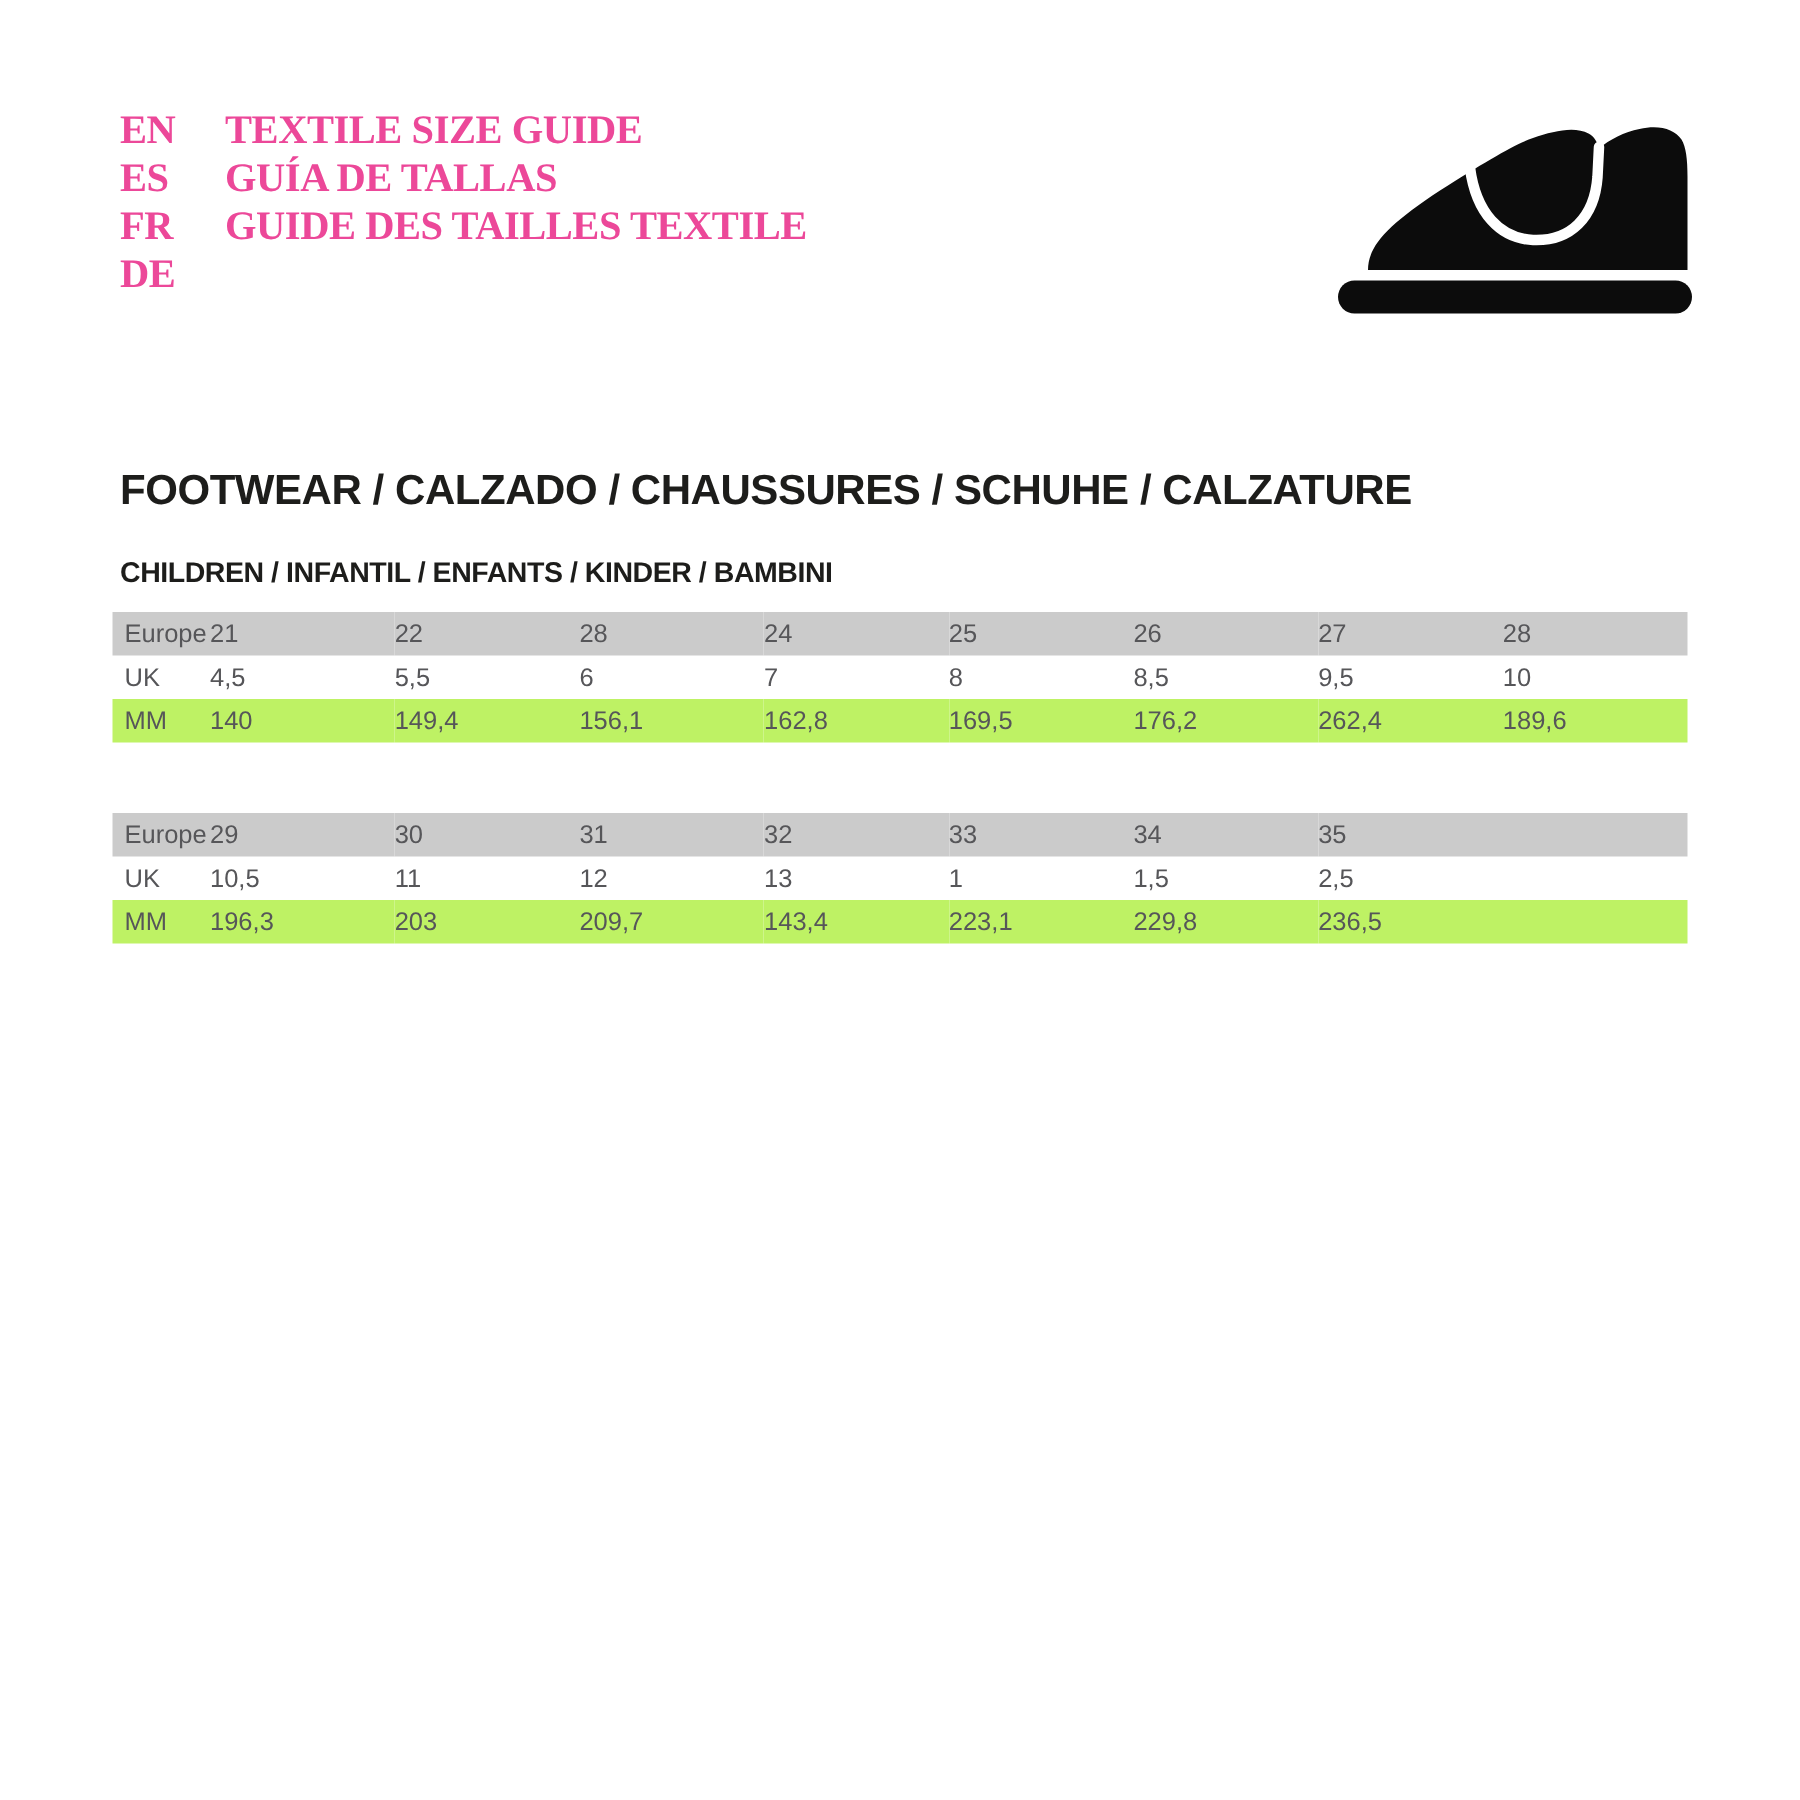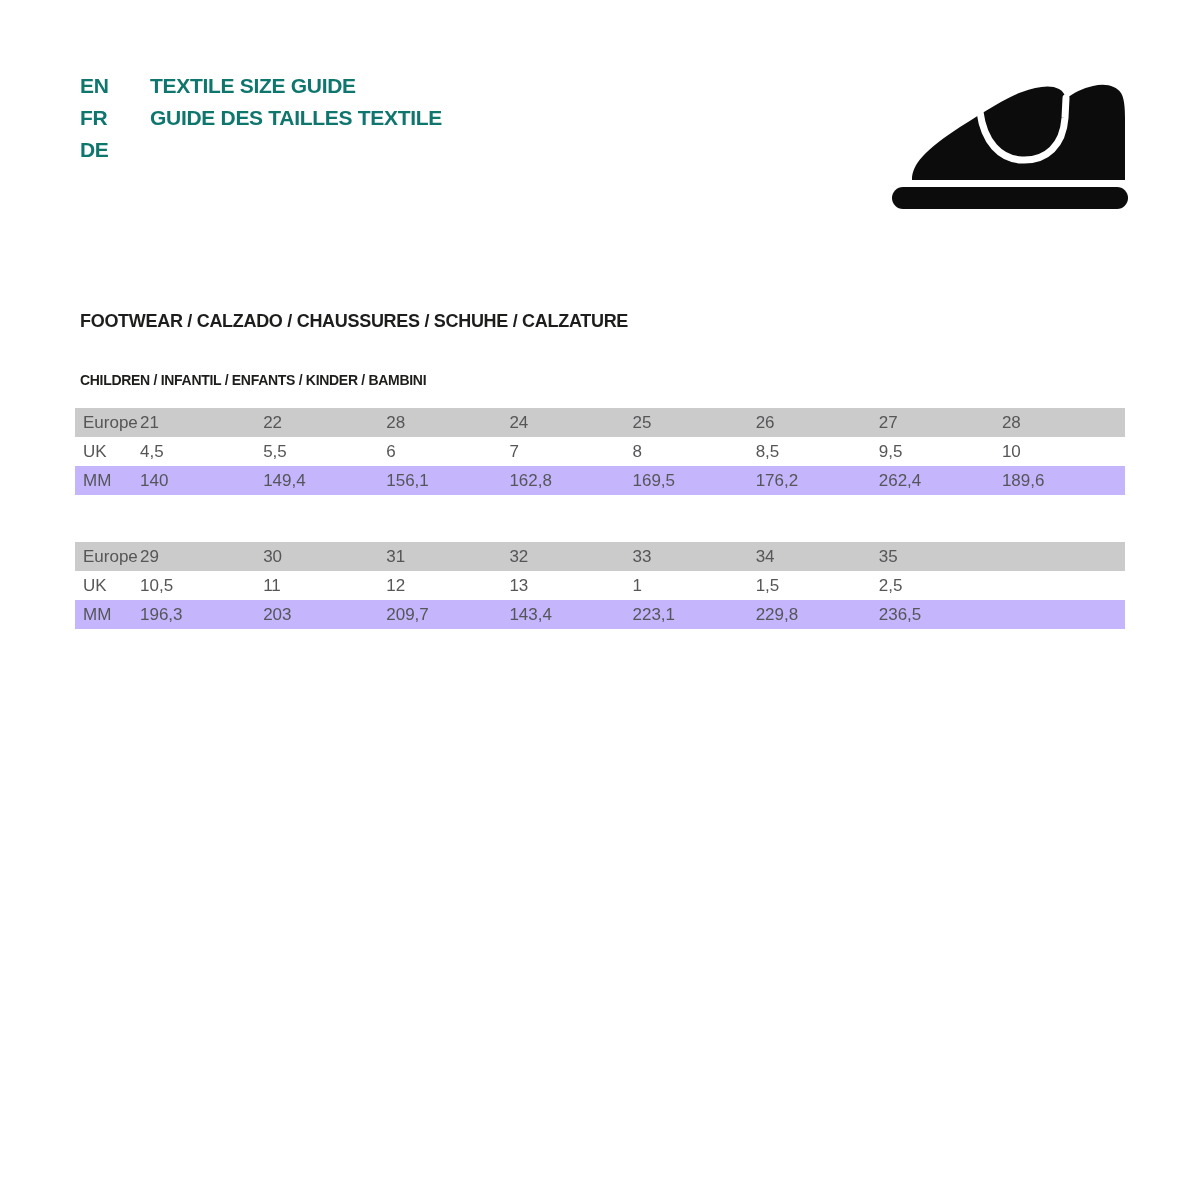--- a/index.html
+++ b/index.html
@@ -8,61 +8,66 @@
     width: 1200px; height: 1200px;
     font-family: "Liberation Sans", sans-serif;
     position: relative;
   }
   .page { position: relative; width: 1200px; height: 1200px; overflow: hidden; background: #ffffff; }
 
   
   .languages { position: absolute; top: 70px; left: 80px; }
   .lang-row { display: flex; height: 32px; align-items: center; }
   .lang-code, .lang-title {
-    font-weight: bold; font-size: 21px; color: #0f766e; letter-spacing: -0.3px;
+    font-weight: bold; font-size: 27px; color: #ec4899; letter-spacing: -0.3px;
     white-space: nowrap;
+    font-family: Liberation Serif, serif;
   }
   .lang-code { width: 70px; }
 
   
   .shoe-icon { position: absolute; left: 880px; top: 60px; width: 280px; height: 180px; }
 
   
   .heading {
     position: absolute; top: 311px; left: 80px;
-    font-size: 18px; font-weight: bold; color: #1d1d1b; letter-spacing: -0.3px; white-space: nowrap;
+    font-size: 28px; font-weight: bold; color: #1d1d1b; letter-spacing: -0.3px; white-space: nowrap;
   }
   .subheading {
     position: absolute; top: 372px; left: 80px;
-    font-size: 14px; font-weight: bold; color: #1d1d1b; letter-spacing: -0.3px; white-space: nowrap;
+    font-size: 19px; font-weight: bold; color: #1d1d1b; letter-spacing: -0.3px; white-space: nowrap;
   }
 
   
   .size-table {
     position: absolute; left: 75px; width: 1050px;
     border-collapse: collapse; table-layout: fixed;
     font-size: 17px; color: #565659;
   }
   .size-table td { height: 29px; text-align: left; vertical-align: middle; padding: 0; white-space: nowrap; }
   .size-table td.row-label { text-align: left; padding-left: 8px; }
   .size-table col.label-col { width: 65px; }
   .size-table tr.header-row { background: #cbcbcb; }
-  .size-table tr.mm-row { background: #c4b5fd; }
+  .size-table tr.mm-row { background: #bef264; }
   #table1 { top: 408px; }
   #table2 { top: 542px; }
 </style>
 </head>
 <body>
 
 <div class="page">
 
   <div class="languages">
     <div class="lang-row">
       <span class="lang-code">EN</span>
       <span class="lang-title">TEXTILE SIZE GUIDE</span>
+    </div>
+    <div class="lang-row">
+      <span class="lang-code">ES</span>
+      <span class="lang-title">GUÍA DE TALLAS</span>
     </div>
     <div class="lang-row">
       <span class="lang-code">FR</span>
       <span class="lang-title">GUIDE DES TAILLES TEXTILE</span>
     </div>
     <div class="lang-row">
       <span class="lang-code">DE</span>
     </div>
   </div>
 

